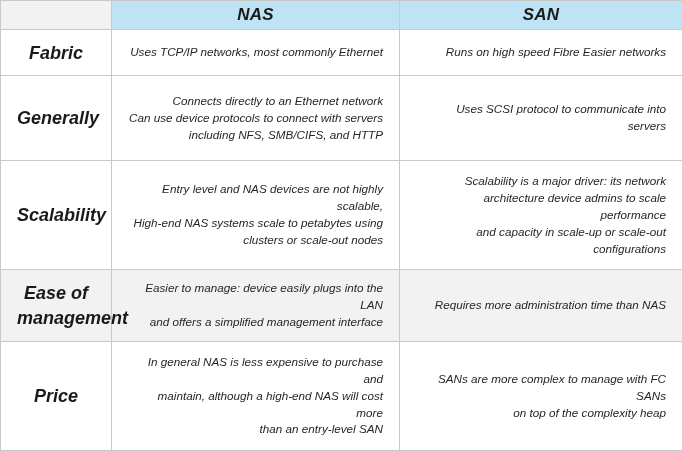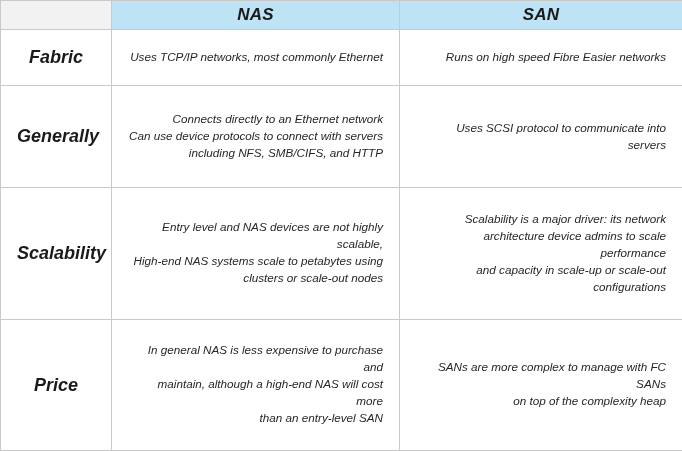--- a/index.html
+++ b/index.html
@@ -122,20 +122,27 @@
       <td class="feature-cell multiline">Scalability</td>
       <td class="desc-cell multiline">Entry level and NAS devices are not highly scalable,
 High-end NAS systems scale to petabytes using
 clusters or scale-out nodes</td>
       <td class="desc-cell multiline">Scalability is a major driver: its network
 architecture device admins to scale performance
 and capacity in scale-up or scale-out
 configurations</td>
     </tr>
 
+    <tr class="row-shaded r-ease">
+      <td class="feature-cell multiline">Ease of
+management</td>
+      <td class="desc-cell multiline">Easier to manage: device easily plugs into the LAN
+and offers a simplified management interface</td>
+      <td class="desc-cell multiline">Requires more administration time than NAS</td>
+    </tr>
 
     <tr class="row-white r-price">
       <td class="feature-cell multiline">Price</td>
       <td class="desc-cell multiline">In general NAS is less expensive to purchase and
 maintain, although a high-end NAS will cost more
 than an entry-level SAN</td>
       <td class="desc-cell multiline">SANs are more complex to manage with FC SANs
 on top of the complexity heap</td>
     </tr>
 

